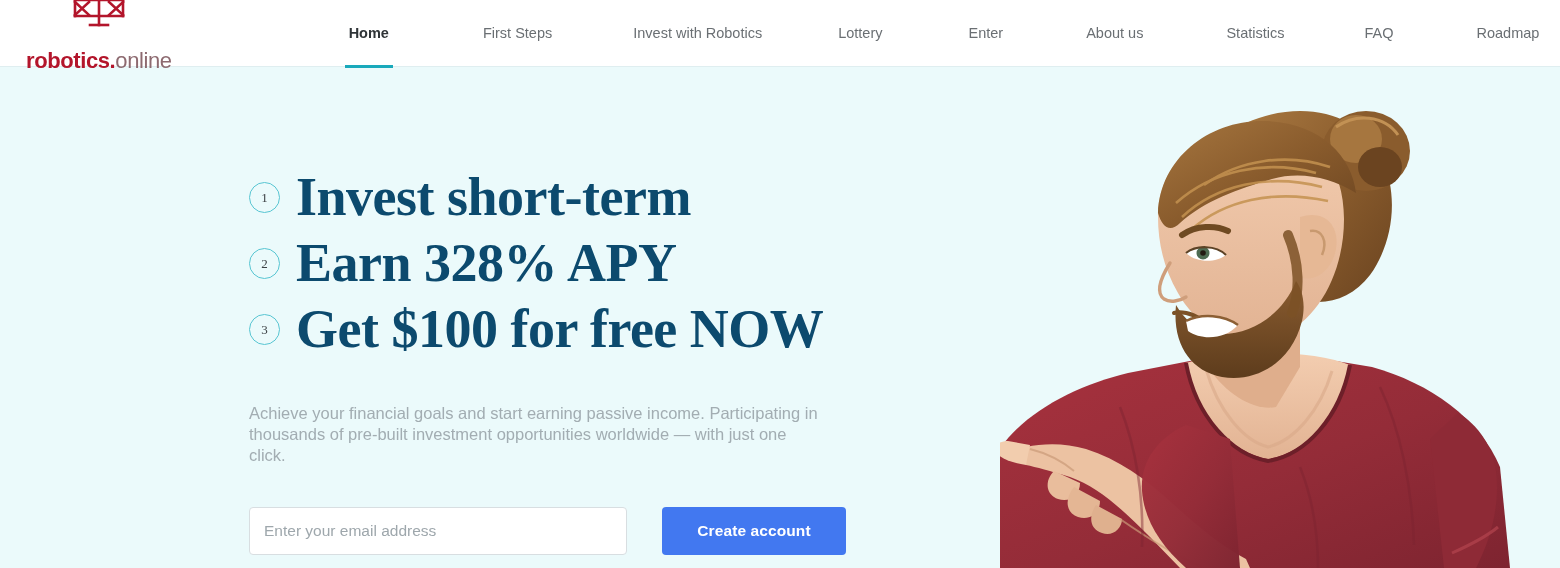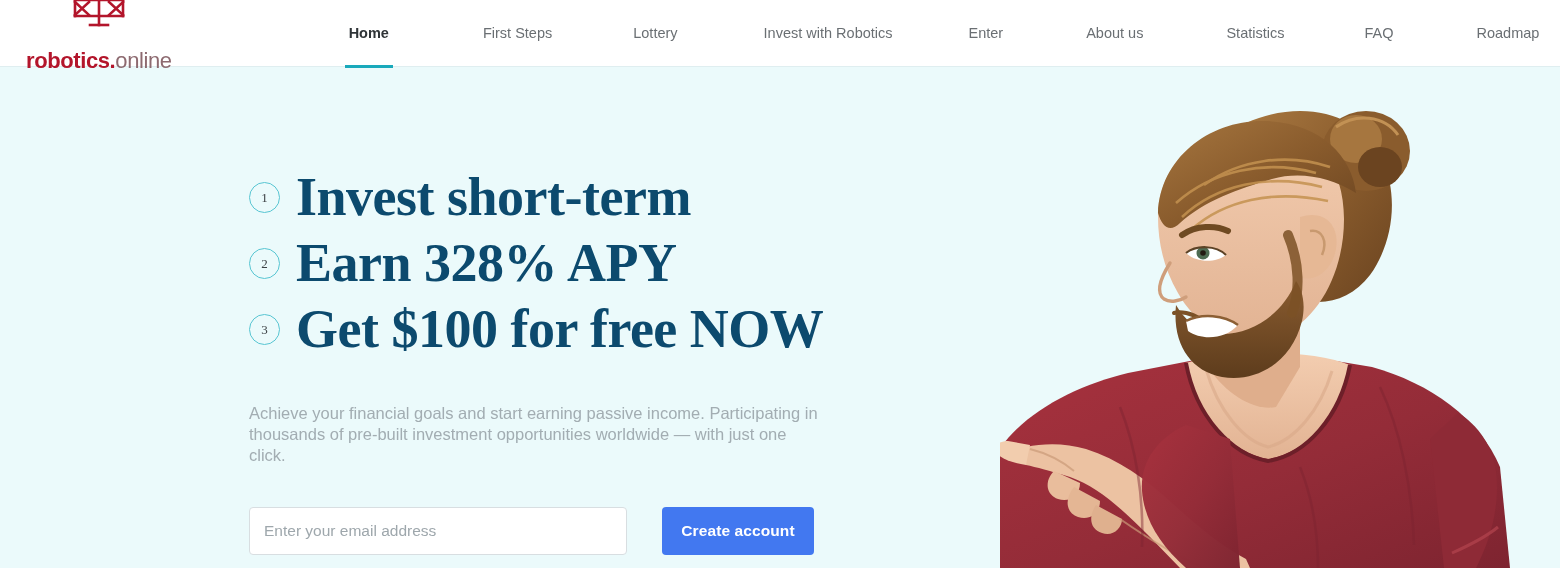--- a/index.html
+++ b/index.html
@@ -158,21 +158,21 @@
     padding: 0 14px;
     font-family: "Liberation Sans", sans-serif;
     font-size: 15.5px;
     color: #3b4044;
     outline: none;
   }
   .email-input::placeholder { color: #9ea7ac; }
 
   .cta-button {
     margin-left: 15px;
-    width: 152px;
+    width: 184px;
     height: 48px;
     border: 0;
     border-radius: 4px;
     background: #4278f0;
     color: #ffffff;
     font-family: "Liberation Sans", sans-serif;
     font-size: 15.5px;
     font-weight: bold;
     letter-spacing: 0.1px;
     cursor: pointer;
@@ -216,26 +216,26 @@
     <nav class="nav">
 
       <a class="nav-item active" href="#" style="margin-right:74px">
         <span>Home</span>
       </a>
 
       <a class="nav-item" href="#" style="margin-right:61px">
         <span>First Steps</span>
       </a>
 
+      <a class="nav-item" href="#" style="margin-right:56px">
+        <span>Invest with Robotics</span>
+      </a>
+
       <a class="nav-item" href="#" style="margin-right:66px">
         <span>Lottery</span>
-      </a>
-
-      <a class="nav-item" href="#" style="margin-right:56px">
-        <span>Invest with Robotics</span>
       </a>
 
       <a class="nav-item" href="#" style="margin-right:63px">
         <span>Enter</span>
       </a>
 
       <a class="nav-item" href="#" style="margin-right:63px">
         <span>About us</span>
       </a>
 

